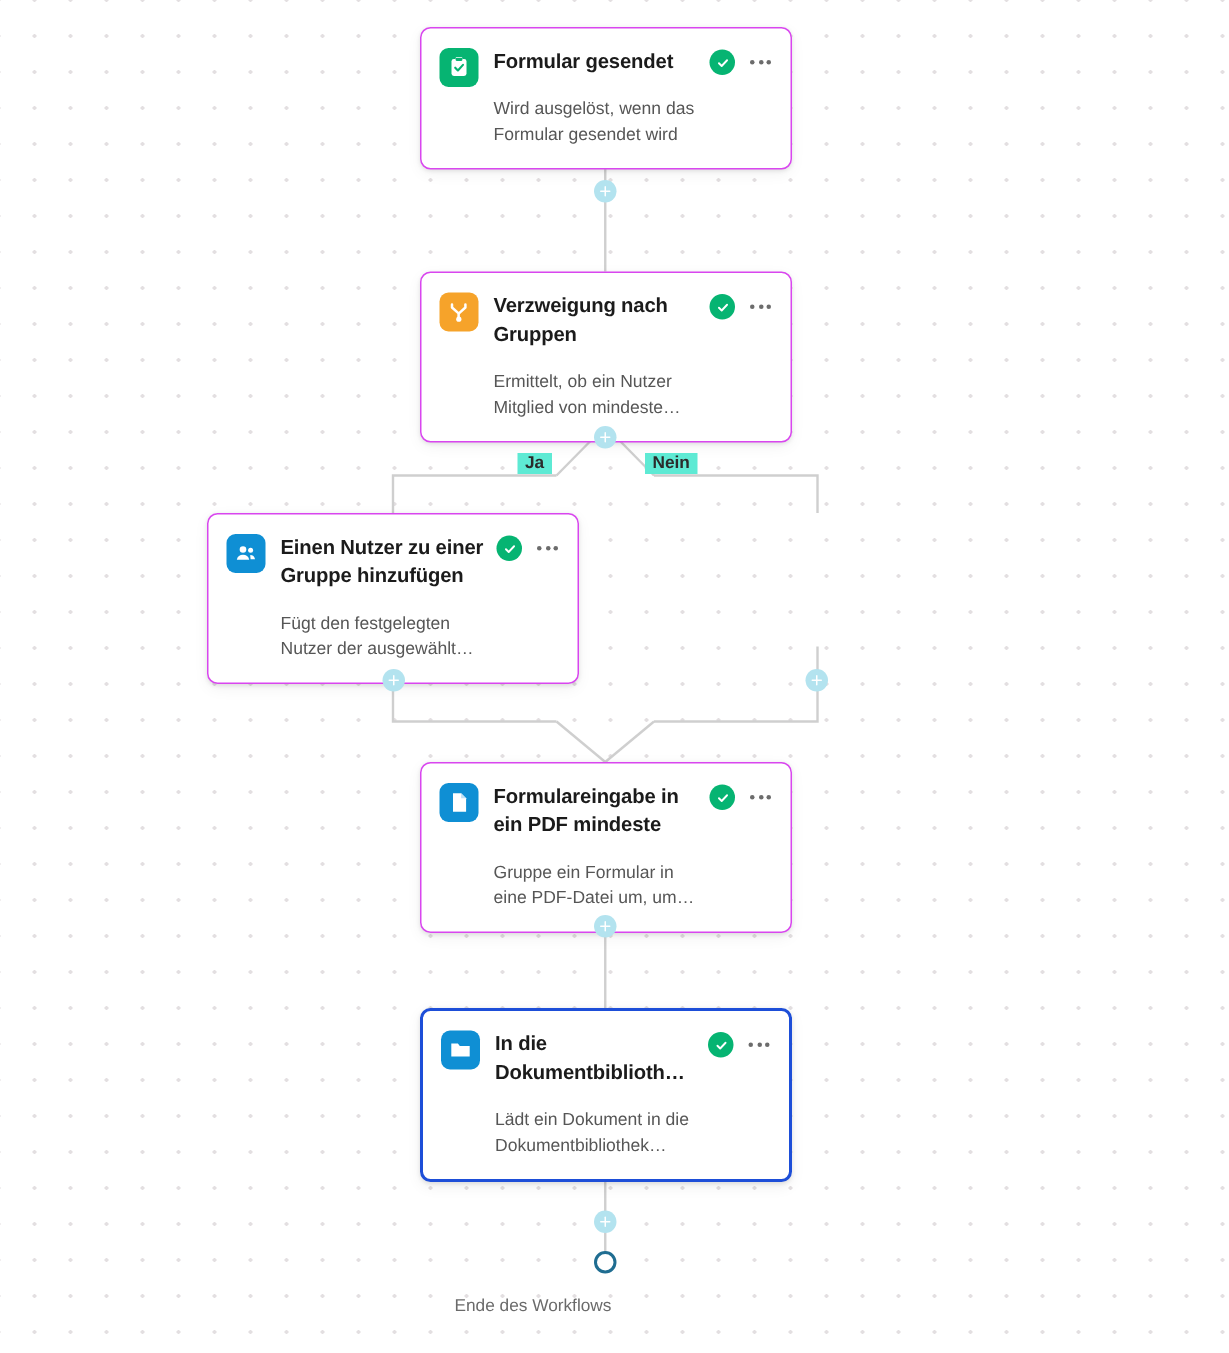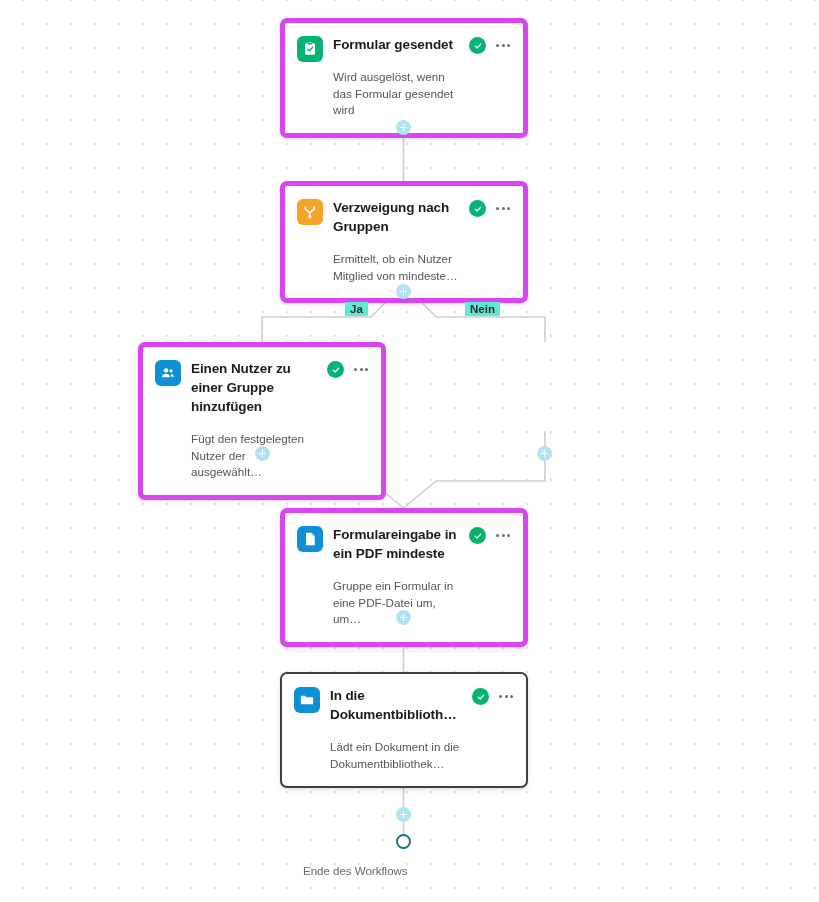--- a/index.html
+++ b/index.html
@@ -31,26 +31,26 @@
     width: 819px; height: 902px;
     pointer-events: none;
   }
 
   
   .node {
     position: absolute;
     box-sizing: border-box;
     background: #ffffff;
     border-radius: 7px;
-    border: 5px solid #d946ef;
+    border: 1px solid #d946ef;
     box-shadow: 0 1px 3px rgba(0,0,0,0.10), 0 3px 10px rgba(0,0,0,0.05);
     padding: 12px 12px 14px 12px;
   }
   .node.selected {
-    border: 2px solid #404040;
+    border: 2px solid #1d4ed8;
     box-shadow: 0 1px 3px rgba(0,0,0,0.10), 0 3px 10px rgba(0,0,0,0.06);
   }
 
   .node-row {
     display: flex;
     align-items: flex-start;
   }
 
   .node-icon {
     flex: 0 0 auto;
@@ -255,21 +255,21 @@
             <i></i>
             <i></i>
         </span>
       </div>
     </div>
   </div>
 
   <div class="plus" style="left:396px; top:284px;"></div>
 
   <div class="branch-label" style="left:345px; top:302px;">Ja</div>
-  <div class="branch-label" style="left:430px; top:302px;margin-left:35px;">Nein</div>
+  <div class="branch-label" style="left:430px; top:302px;">Nein</div>
 
   <div class="node" style="left:138px; top:342px; width:248px;">
     <div class="node-row">
       <div class="node-icon" style="background:#0f8fd4;">
         <svg width="16" height="16" viewBox="0 0 24 24" aria-hidden="true">
           <circle cx="9" cy="8" r="3.3" fill="#ffffff"></circle>
           <circle cx="16.6" cy="8.8" r="2.5" fill="#ffffff"></circle>
           <path d="M2.8 18.2 c0.5 -3.3 3.1 -5 6.2 -5 c3.1 0 5.7 1.7 6.2 5 z" fill="#ffffff"></path>
           <path d="M16.2 13.6 c2.6 0 4.4 1.5 4.8 4.2 l-4.4 0 z" fill="#ffffff"></path>
         </svg>

